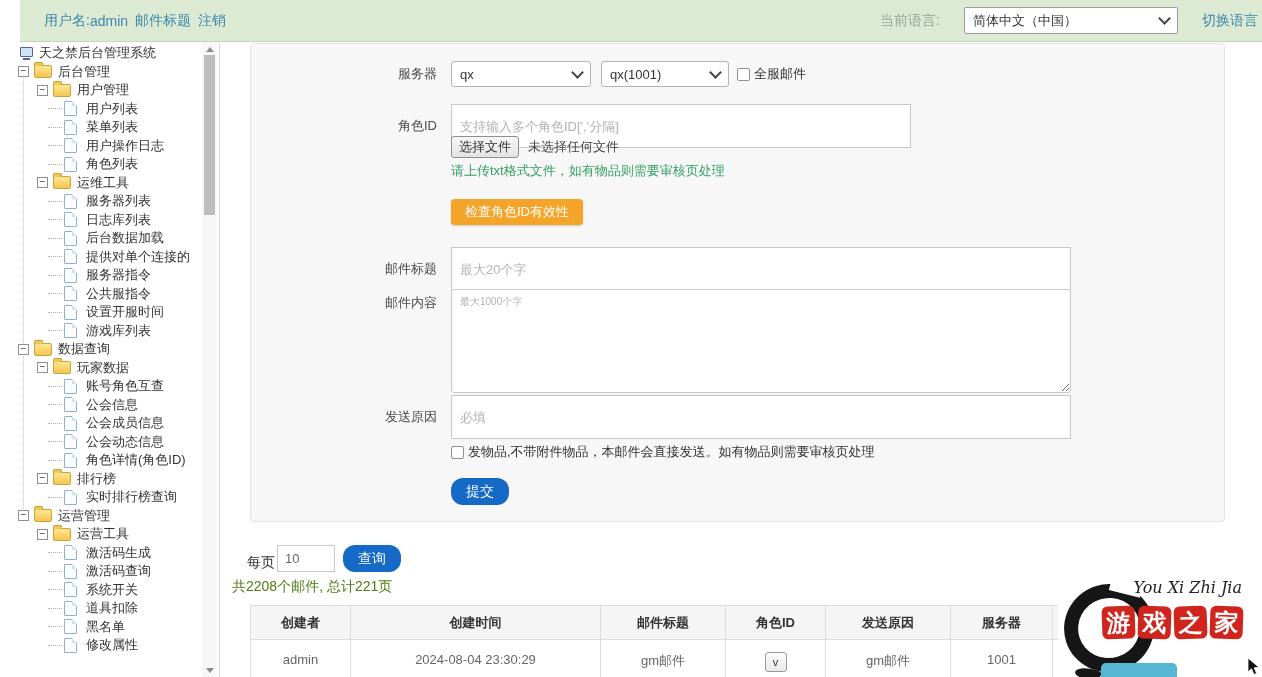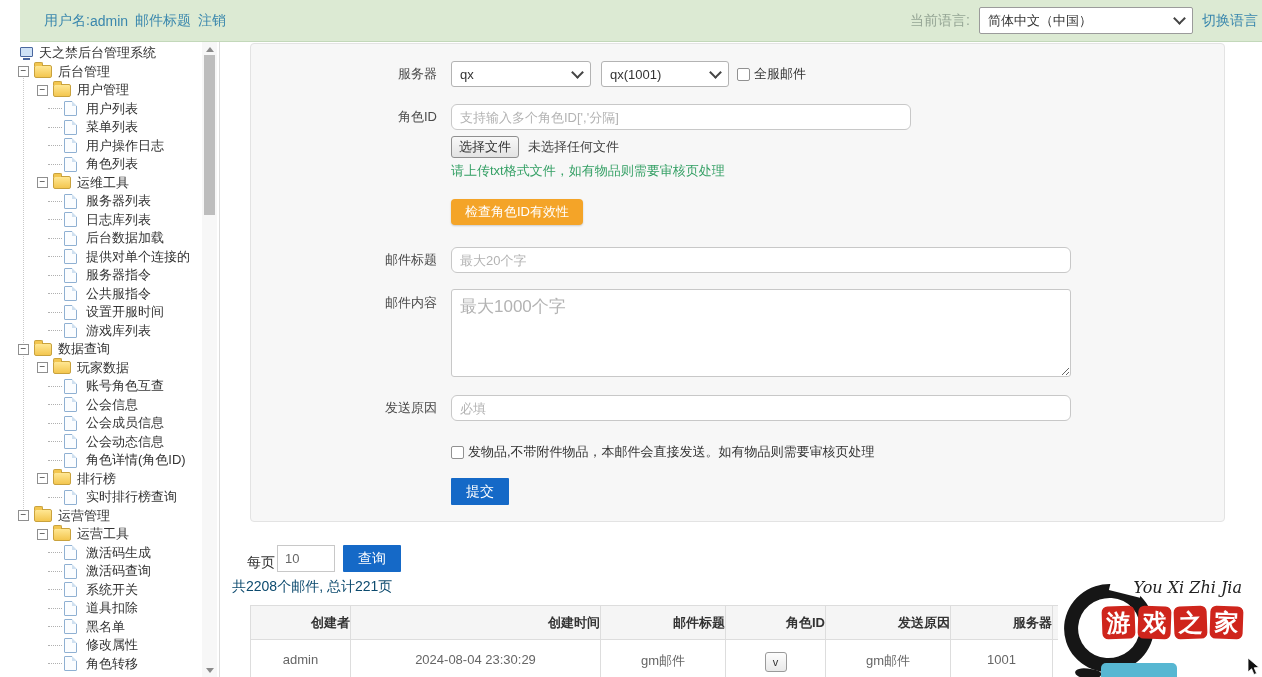--- a/index.html
+++ b/index.html
@@ -4,21 +4,21 @@
 <style>
   html,body{margin:0;padding:0;}
   body{width:1262px;height:677px;position:relative;overflow:hidden;background:#fff;
        font-family:"Liberation Sans","DejaVu Sans",sans-serif;}
   
   .topbar{position:absolute;left:0;top:0;width:100%;height:42px;background:#dcead3;
           border-bottom:1px solid #c3d8ba;display:flex;align-items:center;
           justify-content:space-between;padding:0 24px;box-sizing:border-box;margin-left:20px;}
   .tb-left{display:flex;align-items:center;gap:7px;font-size:14px;color:#3a87ad;}
   .tb-link{color:#3a87ad;cursor:pointer;}
-  .tb-right{display:flex;align-items:center;gap:9px;font-size:14px;}
+  .tb-right{display:flex;align-items:center;gap:24px;font-size:14px;}
   .lang-label{color:#95a595;}
   .lang-select{width:196px;height:25px;background:#fff;border:1px solid #9b9b9b;border-radius:2px;
           display:flex;align-items:center;justify-content:space-between;padding:0 8px;
           font-size:13px;color:#333;cursor:pointer;}
   .chev{width:7px;height:7px;border-left:2px solid #444;border-bottom:2px solid #444;
         transform:rotate(-45deg);margin-top:-4px;flex:none;}
   .switch-link{color:#3a87ad;cursor:pointer;}
   
   .sidebar{position:absolute;top:42px;left:0;width:220px;bottom:0;background:#fff;
            border-right:1px solid #dcdcdc;box-sizing:border-box;overflow:hidden;padding-top:2px;}
@@ -59,45 +59,45 @@
   .flabel{width:200px;text-align:right;font-size:13px;color:#4a4a4a;flex:none;
           padding-right:14px;box-sizing:border-box;}
   .frow.top .flabel{padding-top:5px;}
   .sel{height:26px;background:#fff;border:1px solid #b3b3b3;border-radius:3px;display:flex;
        align-items:center;justify-content:space-between;padding:0 8px;font-size:13px;color:#333;
        box-sizing:border-box;cursor:pointer;}
   .sel.s1{width:140px;margin-right:10px;} .sel.s2{width:128px;margin-right:8px;}
   .cb{width:13px;height:13px;border:1px solid #919191;background:#fff;border-radius:2px;
       margin-right:4px;flex:none;cursor:pointer;box-sizing:border-box;}
   .cb-text{font-size:13px;color:#333;}
-  .ti{height:26px;border:1px solid #c8c8c8;border-radius:6px;background:#fff;font-size:13px;
+  .ti{height:44px;border:1px solid #c8c8c8;border-radius:0;background:#fff;font-size:13px;
       color:#333;padding:6px 8px;box-sizing:border-box;font-family:inherit;}
   .ti::placeholder,.ta::placeholder{color:#b3b3b3;}
   .w-role{width:460px;} .w-wide{width:620px;}
   .file-btn{height:22px;border:1px solid #8f8f8f;background:linear-gradient(#f8f8f8,#e3e3e3);
       border-radius:3px;font-size:13px;color:#333;padding:0 7px;cursor:pointer;font-family:inherit;}
   .file-text{margin-left:9px;font-size:13px;color:#444;}
   .hint{padding-left:200px;font-size:13px;color:#35a065;}
   .check-btn{background:#f4a428;color:#fff;border:none;border-radius:4px;height:26px;
       padding:0 14px;font-size:13px;cursor:pointer;box-shadow:0 1px 2px rgba(0,0,0,.18);font-family:inherit;}
-  .ta{width:620px;height:88px;border:1px solid #c8c8c8;border-radius:3px;background:#fff;
-      font-size:17px;color:#333;padding:5px 8px;box-sizing:border-box;font-family:inherit;}
-  .blue-btn{background:#1569c7;color:#fff;border:none;border-radius:1px;height:27px;
+  .ta{width:620px;height:104px;border:1px solid #c8c8c8;border-radius:3px;background:#fff;
+      font-size:10px;color:#333;padding:5px 8px;box-sizing:border-box;font-family:inherit;}
+  .blue-btn{background:#1569c7;color:#fff;border:none;border-radius:12px;height:27px;
       padding:0 15px;font-size:14px;cursor:pointer;font-family:inherit;}
   
   .pp-label{position:absolute;left:27px;top:512px;font-size:14px;color:#333;}
   .pp-input{position:absolute;left:57px;top:503px;width:58px;height:27px;border:1px solid #c8c8c8;
       background:#fff;font-size:13px;color:#666;padding:0 7px;box-sizing:border-box;font-family:inherit;}
   .query-btn{position:absolute;left:123px;top:503px;}
-  .summary{position:absolute;left:12px;top:536px;font-size:14px;color:#0c4a6e;}
+  .summary{position:absolute;left:12px;top:536px;font-size:14px;color:#4d7c0f;}
   
   .mail-table{position:absolute;left:30px;top:563px;width:975px;border-collapse:collapse;
       table-layout:fixed;background:#fff;}
   .mail-table th{background:#f5f5f5;border:1px solid #ddd;height:33px;font-size:13px;color:#333;
-      font-weight:bold;text-align:right;padding:0;}
+      font-weight:bold;text-align:center;padding:0;}
   .mail-table td{border:1px solid #ddd;height:60px;font-size:13px;color:#666;text-align:center;
       vertical-align:top;padding:12px 4px 0 4px;box-sizing:border-box;}
   .toggle-btn{width:22px;height:20px;border:1px solid #9a9a9a;border-radius:3px;
       background:linear-gradient(#fdfdfd,#e9e9e9);font-size:11px;color:#333;cursor:pointer;}
   td.action-cell{padding-top:23px;}
   .action-btn{position:relative;z-index:12;width:76px;height:26px;background:#57b7d2;border:none;
       border-radius:5px;cursor:pointer;}
   
   .logo{position:absolute;left:838px;top:526px;width:192px;height:112px;background:#fff;z-index:10;}
   .enso{position:absolute;left:6px;top:16px;width:62px;height:60px;border:14px solid #161616;
@@ -293,25 +293,20 @@
       </div>
       <div class="trow depth3">
         <span class="dash"></span>
         <span class="file"></span>
         <span class="tlabel">黑名单</span>
       </div>
       <div class="trow depth3">
         <span class="dash"></span>
         <span class="file"></span>
         <span class="tlabel">修改属性</span>
-      </div>
-      <div class="trow depth3">
-        <span class="dash"></span>
-        <span class="file"></span>
-        <span class="tlabel">角色转移</span>
       </div>
     </div>
   <div class="sb-scroll">
     <div class="sb-btn" style="top:0;">
         <span class="tri-up"></span>
       </div>
     <div class="sb-thumb"></div>
     <div class="sb-btn" style="bottom:0;">
         <span class="tri-down"></span>
       </div>

